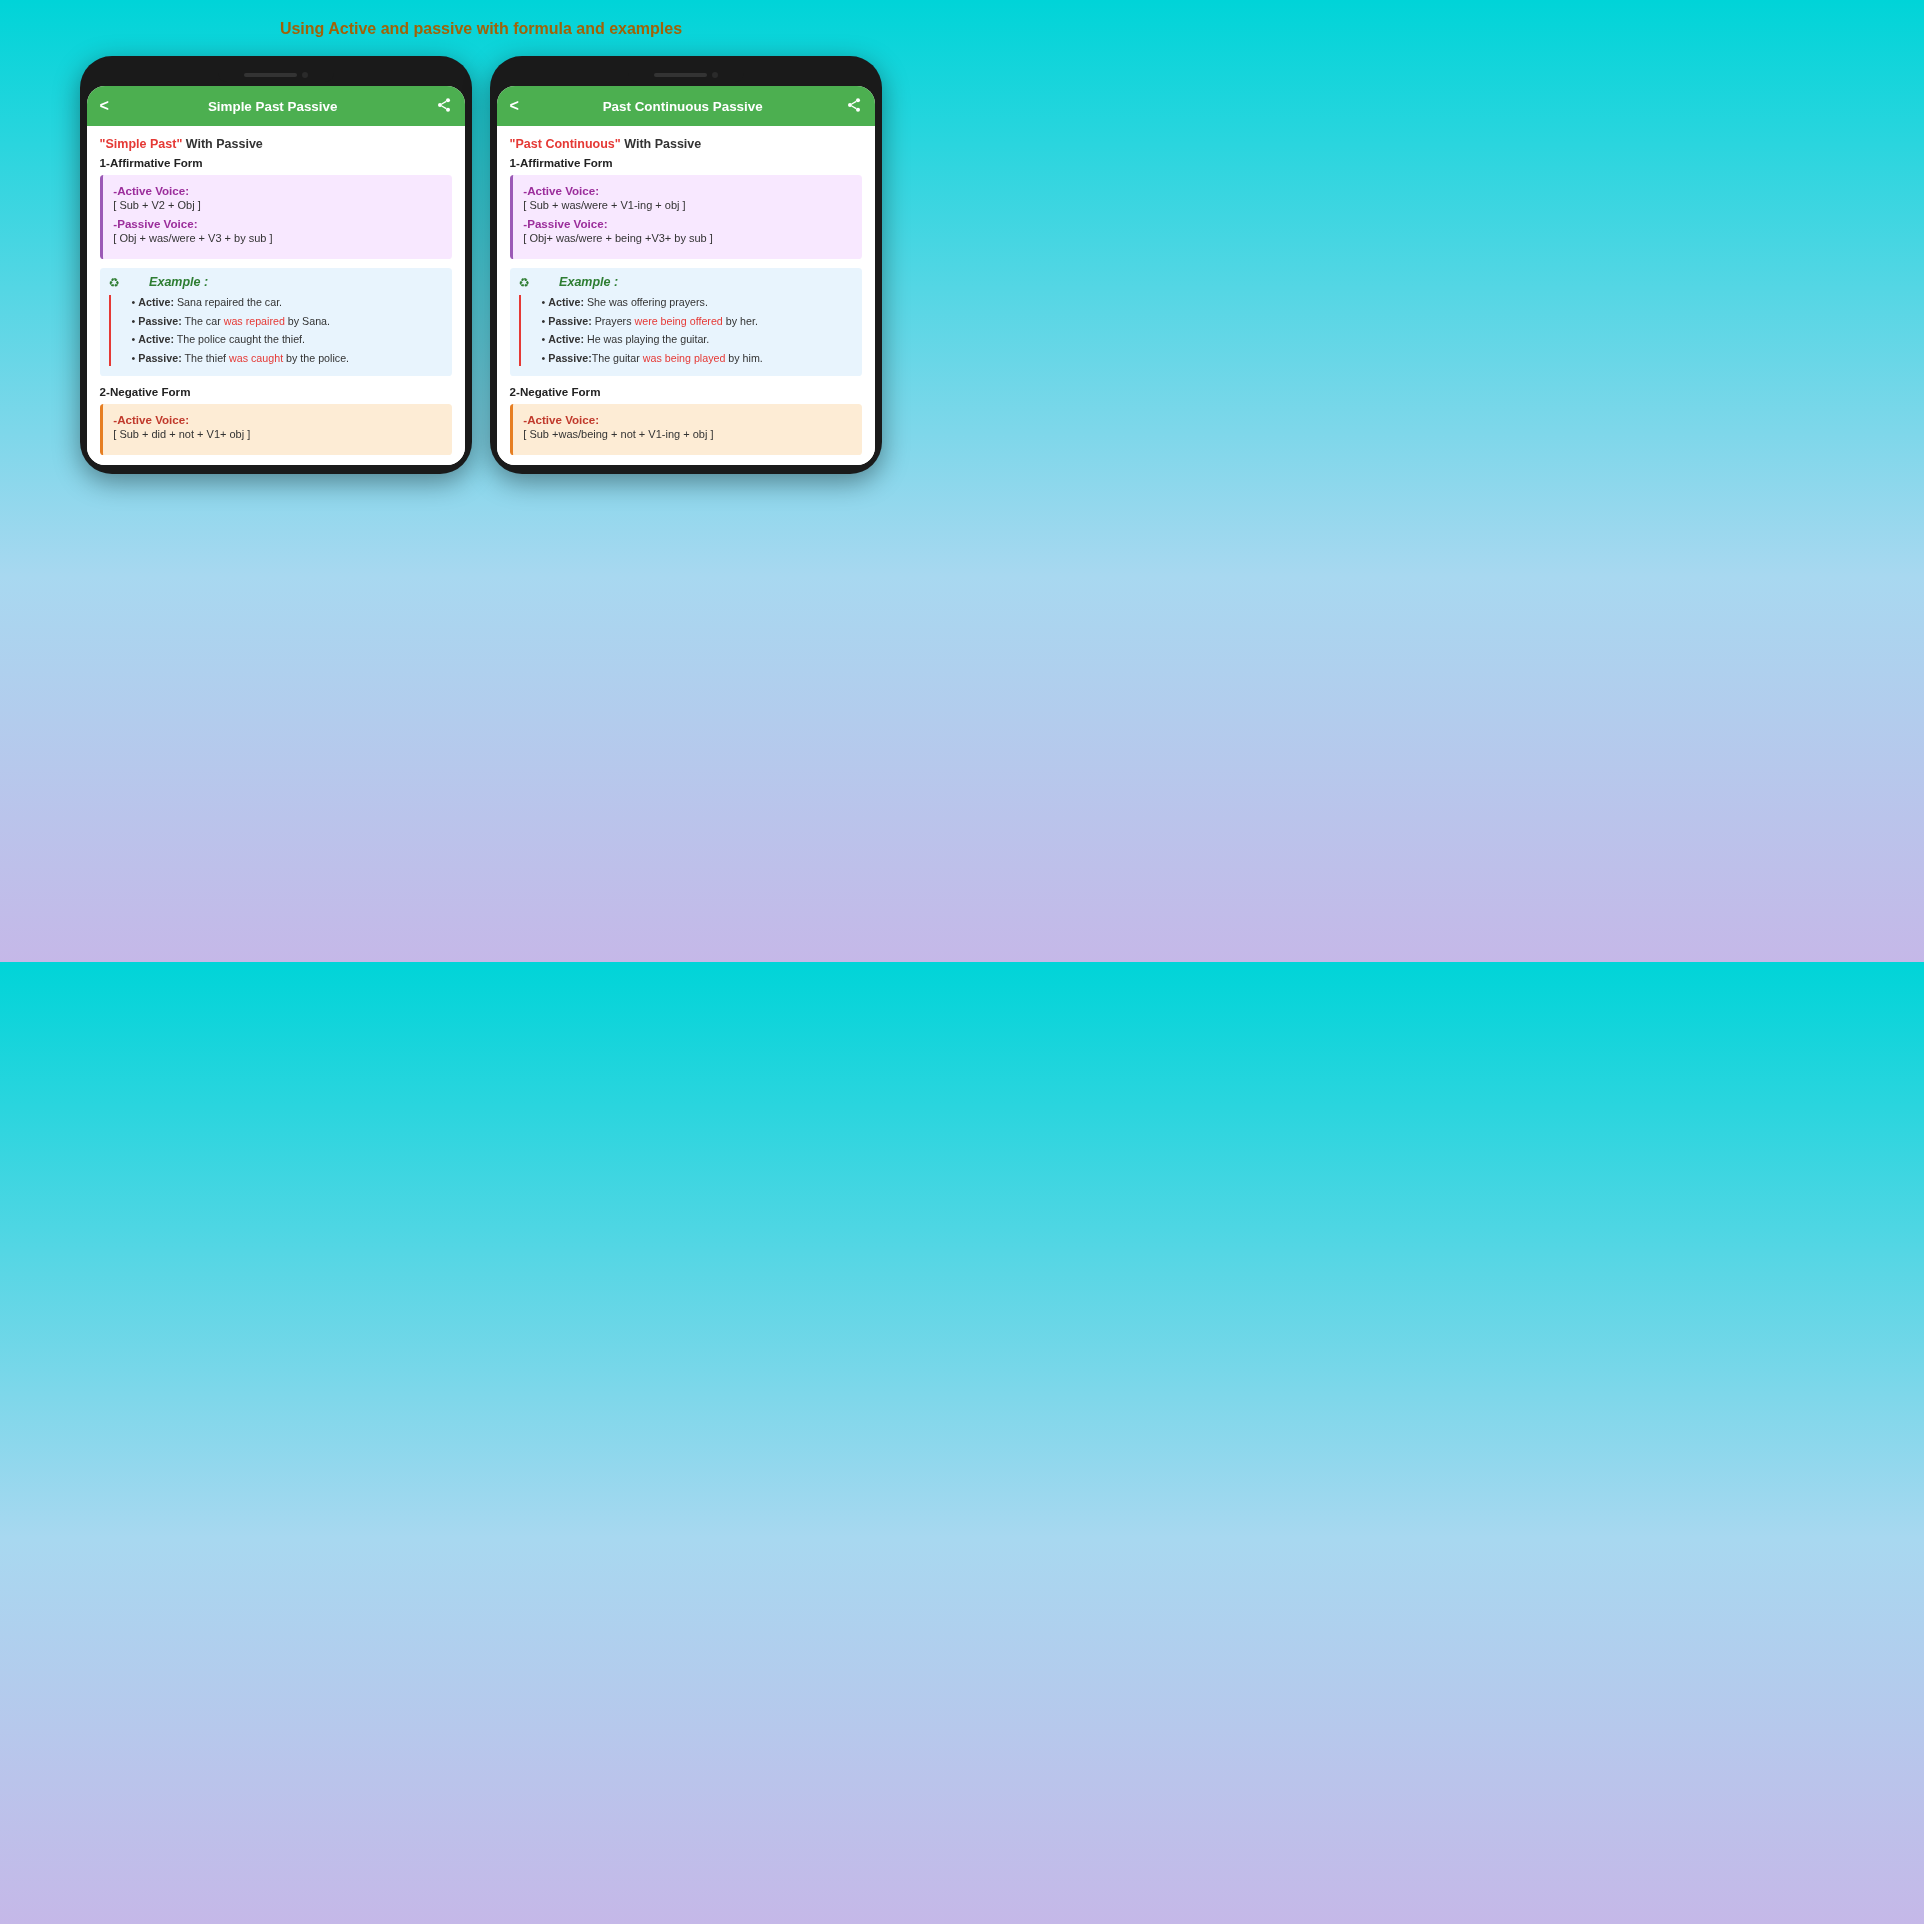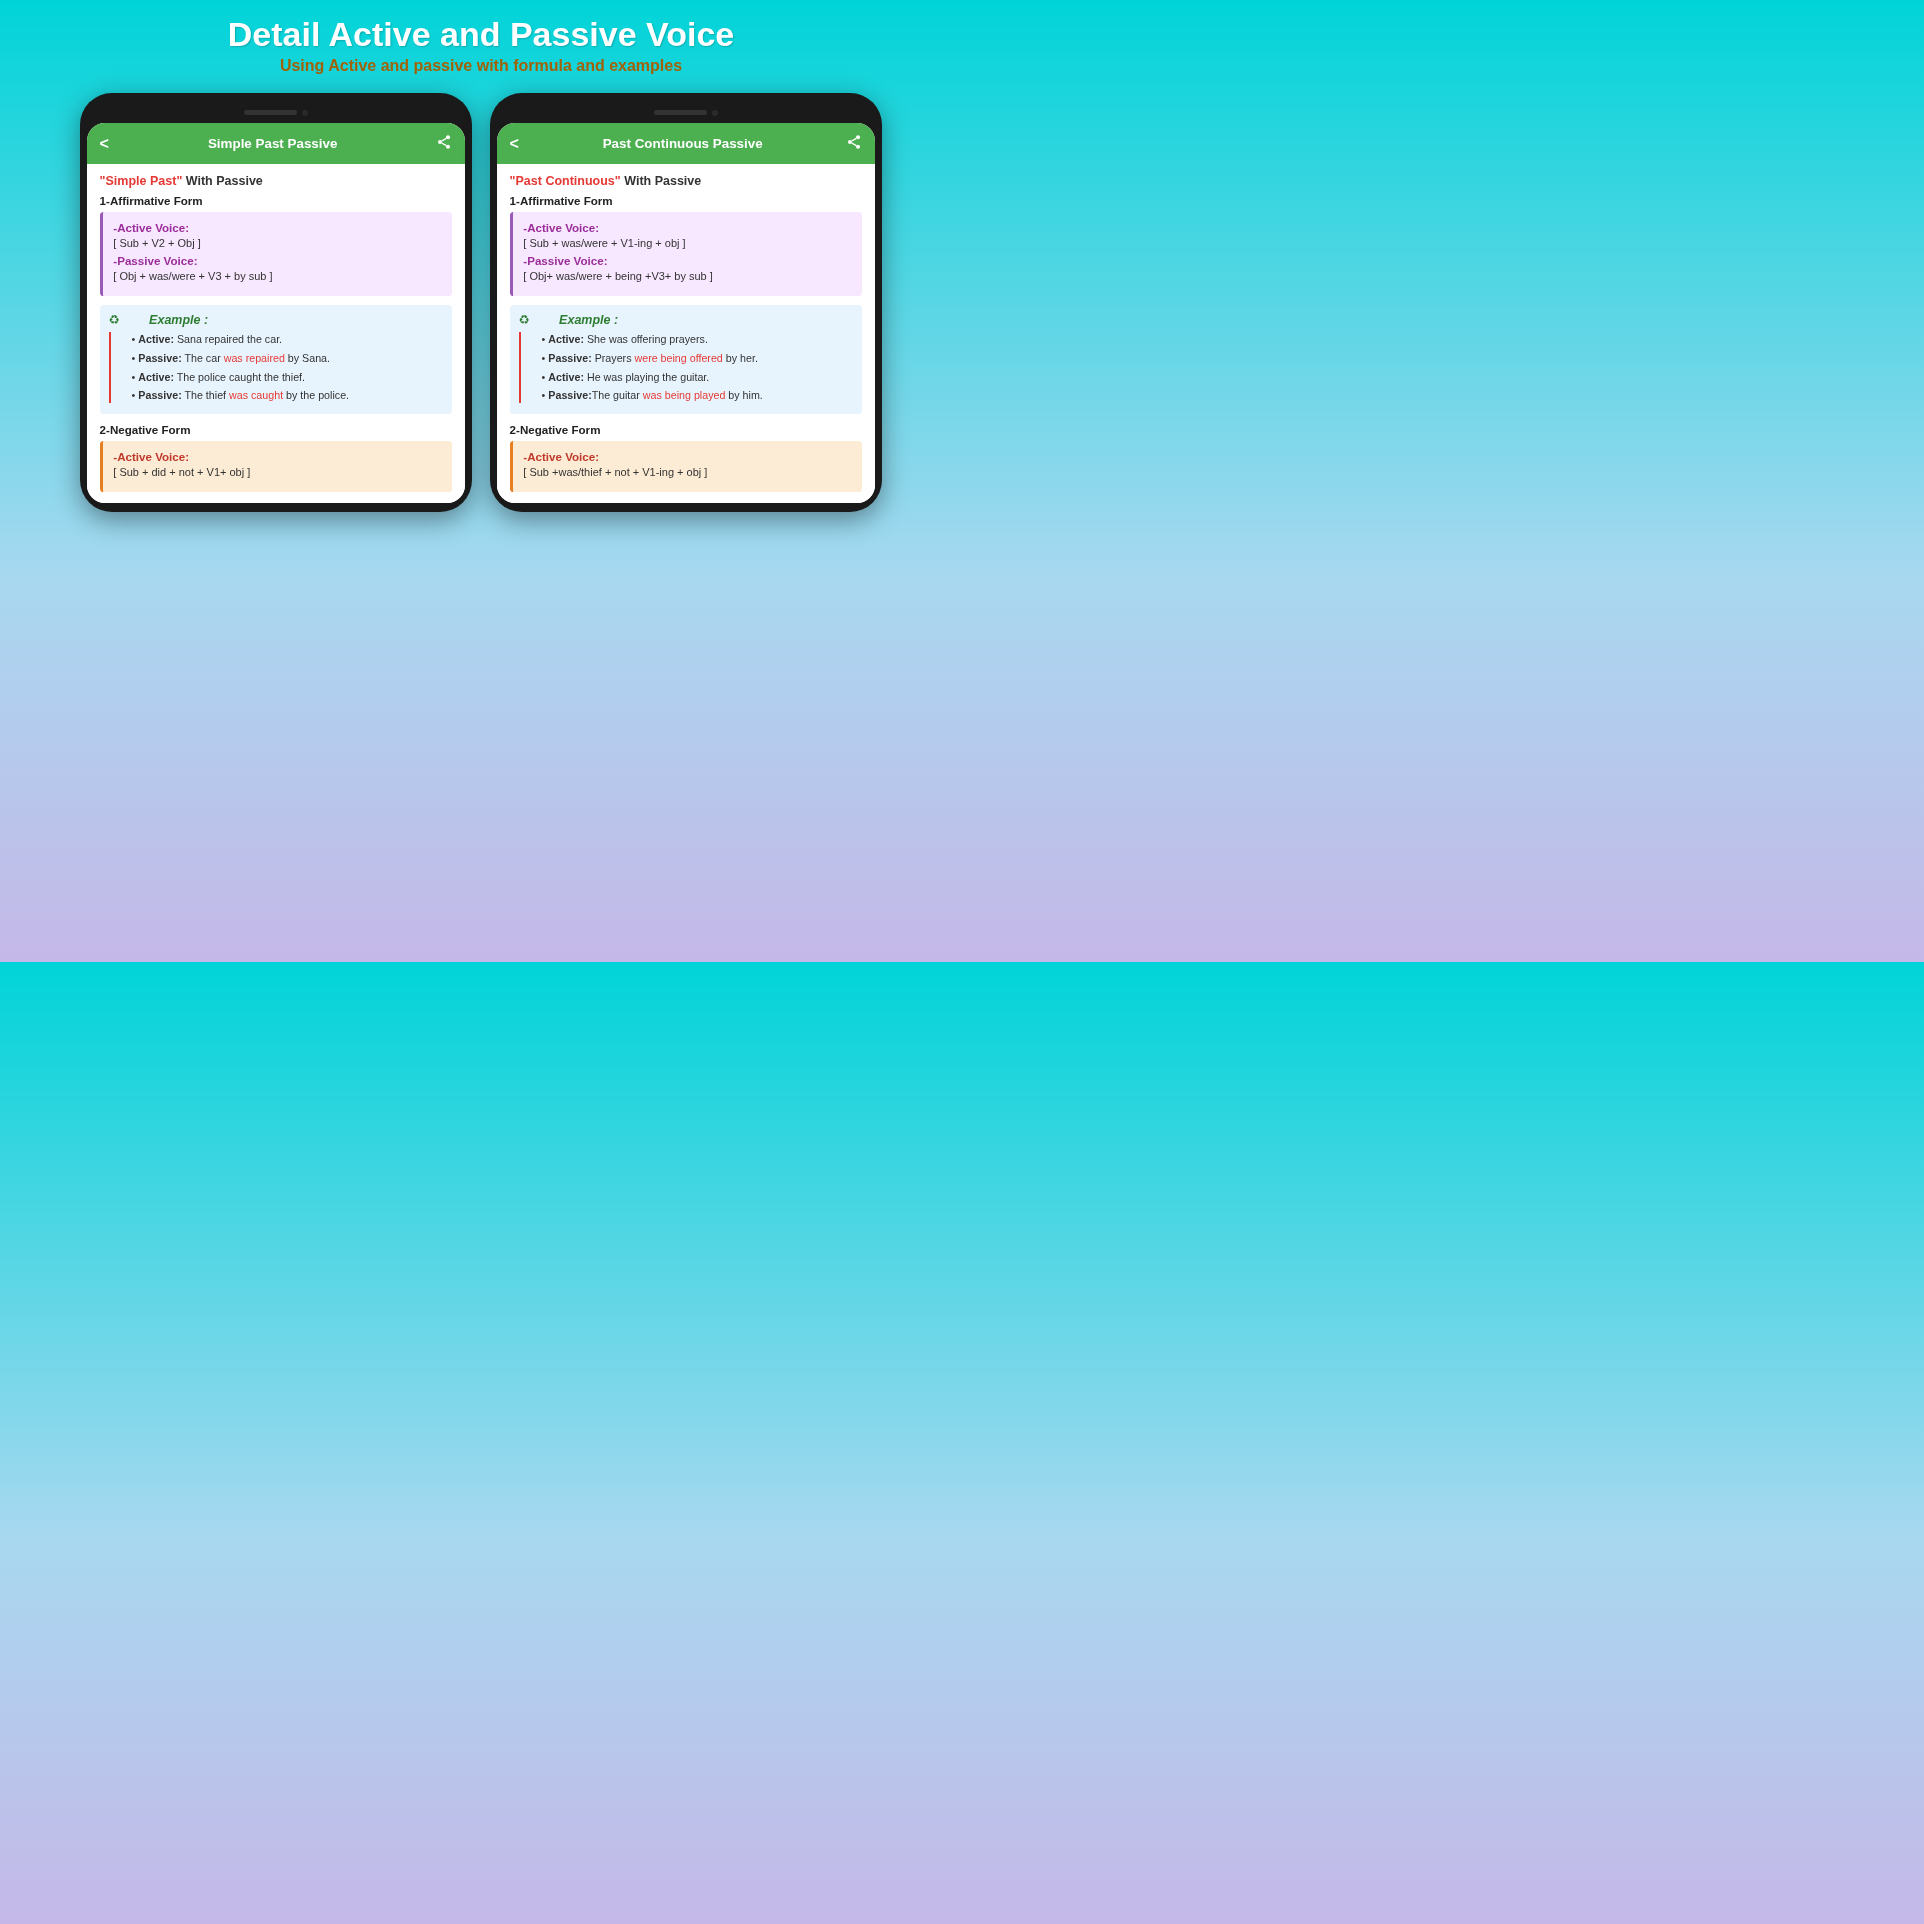--- a/index.html
+++ b/index.html
@@ -187,21 +187,20 @@
       background: #fdecd5;
       border-left: 3.6px solid #e67e22;
       padding: 9px 10.7px;
       border-radius: 3.6px;
     }
   </style>
 </head>
 <body>
 
 <div class="header">
-  <div class="header-title">Detail Active and Passive Voice</div>
   <div class="header-subtitle">Using Active and passive with formula and examples</div>
 </div>
 
 <div class="phones-container">
 
   <div class="phone">
     <div class="phone-notch">
       <div class="notch-speaker"></div>
       <div class="notch-camera"></div>
     </div>
@@ -305,20 +304,20 @@
               • <span class="bold">Active:</span> He was playing the guitar.
             </div>
             <div class="example-item">
               • <span class="bold">Passive:</span>The guitar <span class="red-text">was being played</span> by him.
             </div>
           </div>
         </div>
         <div class="neg-form-label">2-Negative Form</div>
         <div class="formula-box-orange">
           <div class="voice-label" style="color:#c0392b;">-Active Voice:</div>
-          <div class="formula-text">[ Sub +was/thief + not + V1-ing + obj ]</div>
+          <div class="formula-text">[ Sub +was/being + not + V1-ing + obj ]</div>
         </div>
       </div>
     </div>
   </div>
 
 </div>
 
 
 </body></html>

